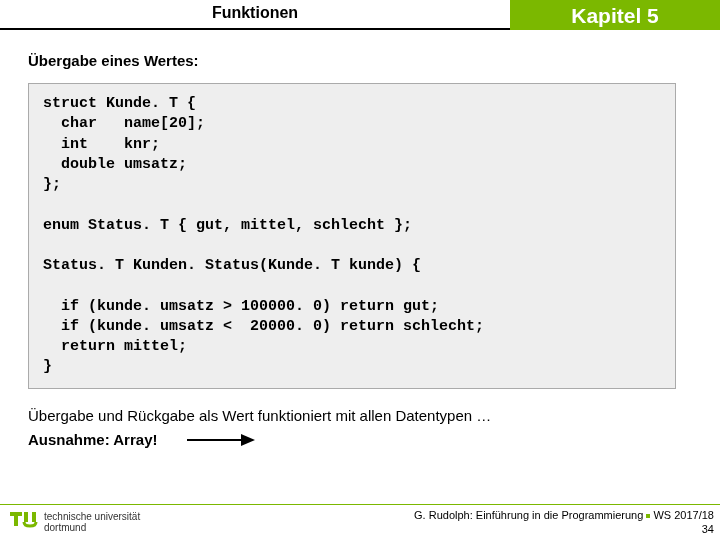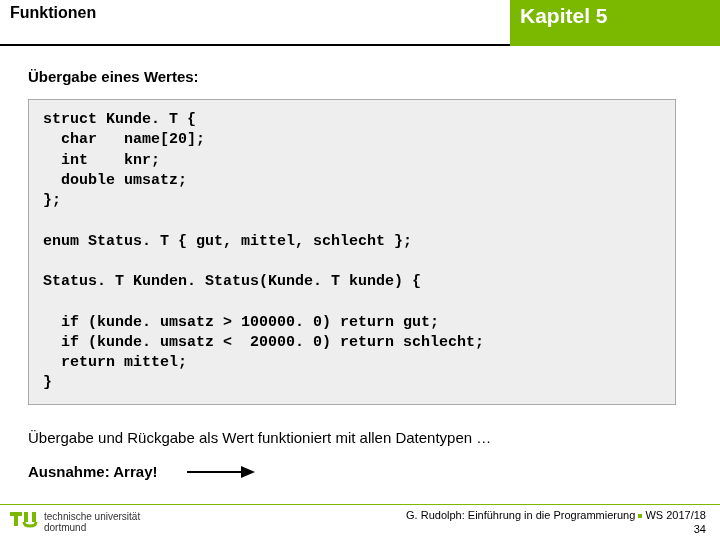--- a/index.html
+++ b/index.html
@@ -7,21 +7,22 @@
     width: 720px;
     height: 540px;
     font-family: Arial, Helvetica, sans-serif;
     background: #fff;
     position: relative;
     overflow: hidden;
   }
   .header {
     display: flex;
     width: 100%;
-    height: 46px;
+    height: 30px;
+    text-align: center;
   }
   .header-left {
     flex: 0 0 510px;
     background: #fff;
     border-bottom: 2px solid #000;
     padding: 4px 10px 0 10px;
     font-weight: bold;
     font-size: 16px;
   }
   .header-right {
@@ -43,25 +44,25 @@
   }
   .codebox {
     background: #eeeeee;
     border: 1px solid #aaa;
     padding: 10px 14px 10px 14px;
     font-family: "Courier New", Courier, monospace;
     font-size: 15px;
     font-weight: bold;
     line-height: 1.35;
     white-space: pre;
-    margin-bottom: 24px;
+    margin-bottom: 18px;
   }
   .note {
     font-size: 15px;
-    margin-bottom: 16px;
+    margin-bottom: 6px;
   }
   .exc-row {
     display: flex;
     align-items: center;
     gap: 28px;
   }
   .exc-label {
     font-weight: bold;
     font-size: 15px;
   }
@@ -79,21 +80,21 @@
   }
   .footer {
     position: absolute;
     bottom: 0;
     left: 0;
     right: 0;
     height: 36px;
     border-top: 1px solid #7bb800;
     display: flex;
     align-items: center;
-    padding: 0 14px 0 10px;
+    padding: 0 6px 0 10px;
   }
   .logo {
     display: flex;
     align-items: center;
     gap: 6px;
   }
   .logo-mark {
     width: 28px;
     height: 22px;
     position: relative;

